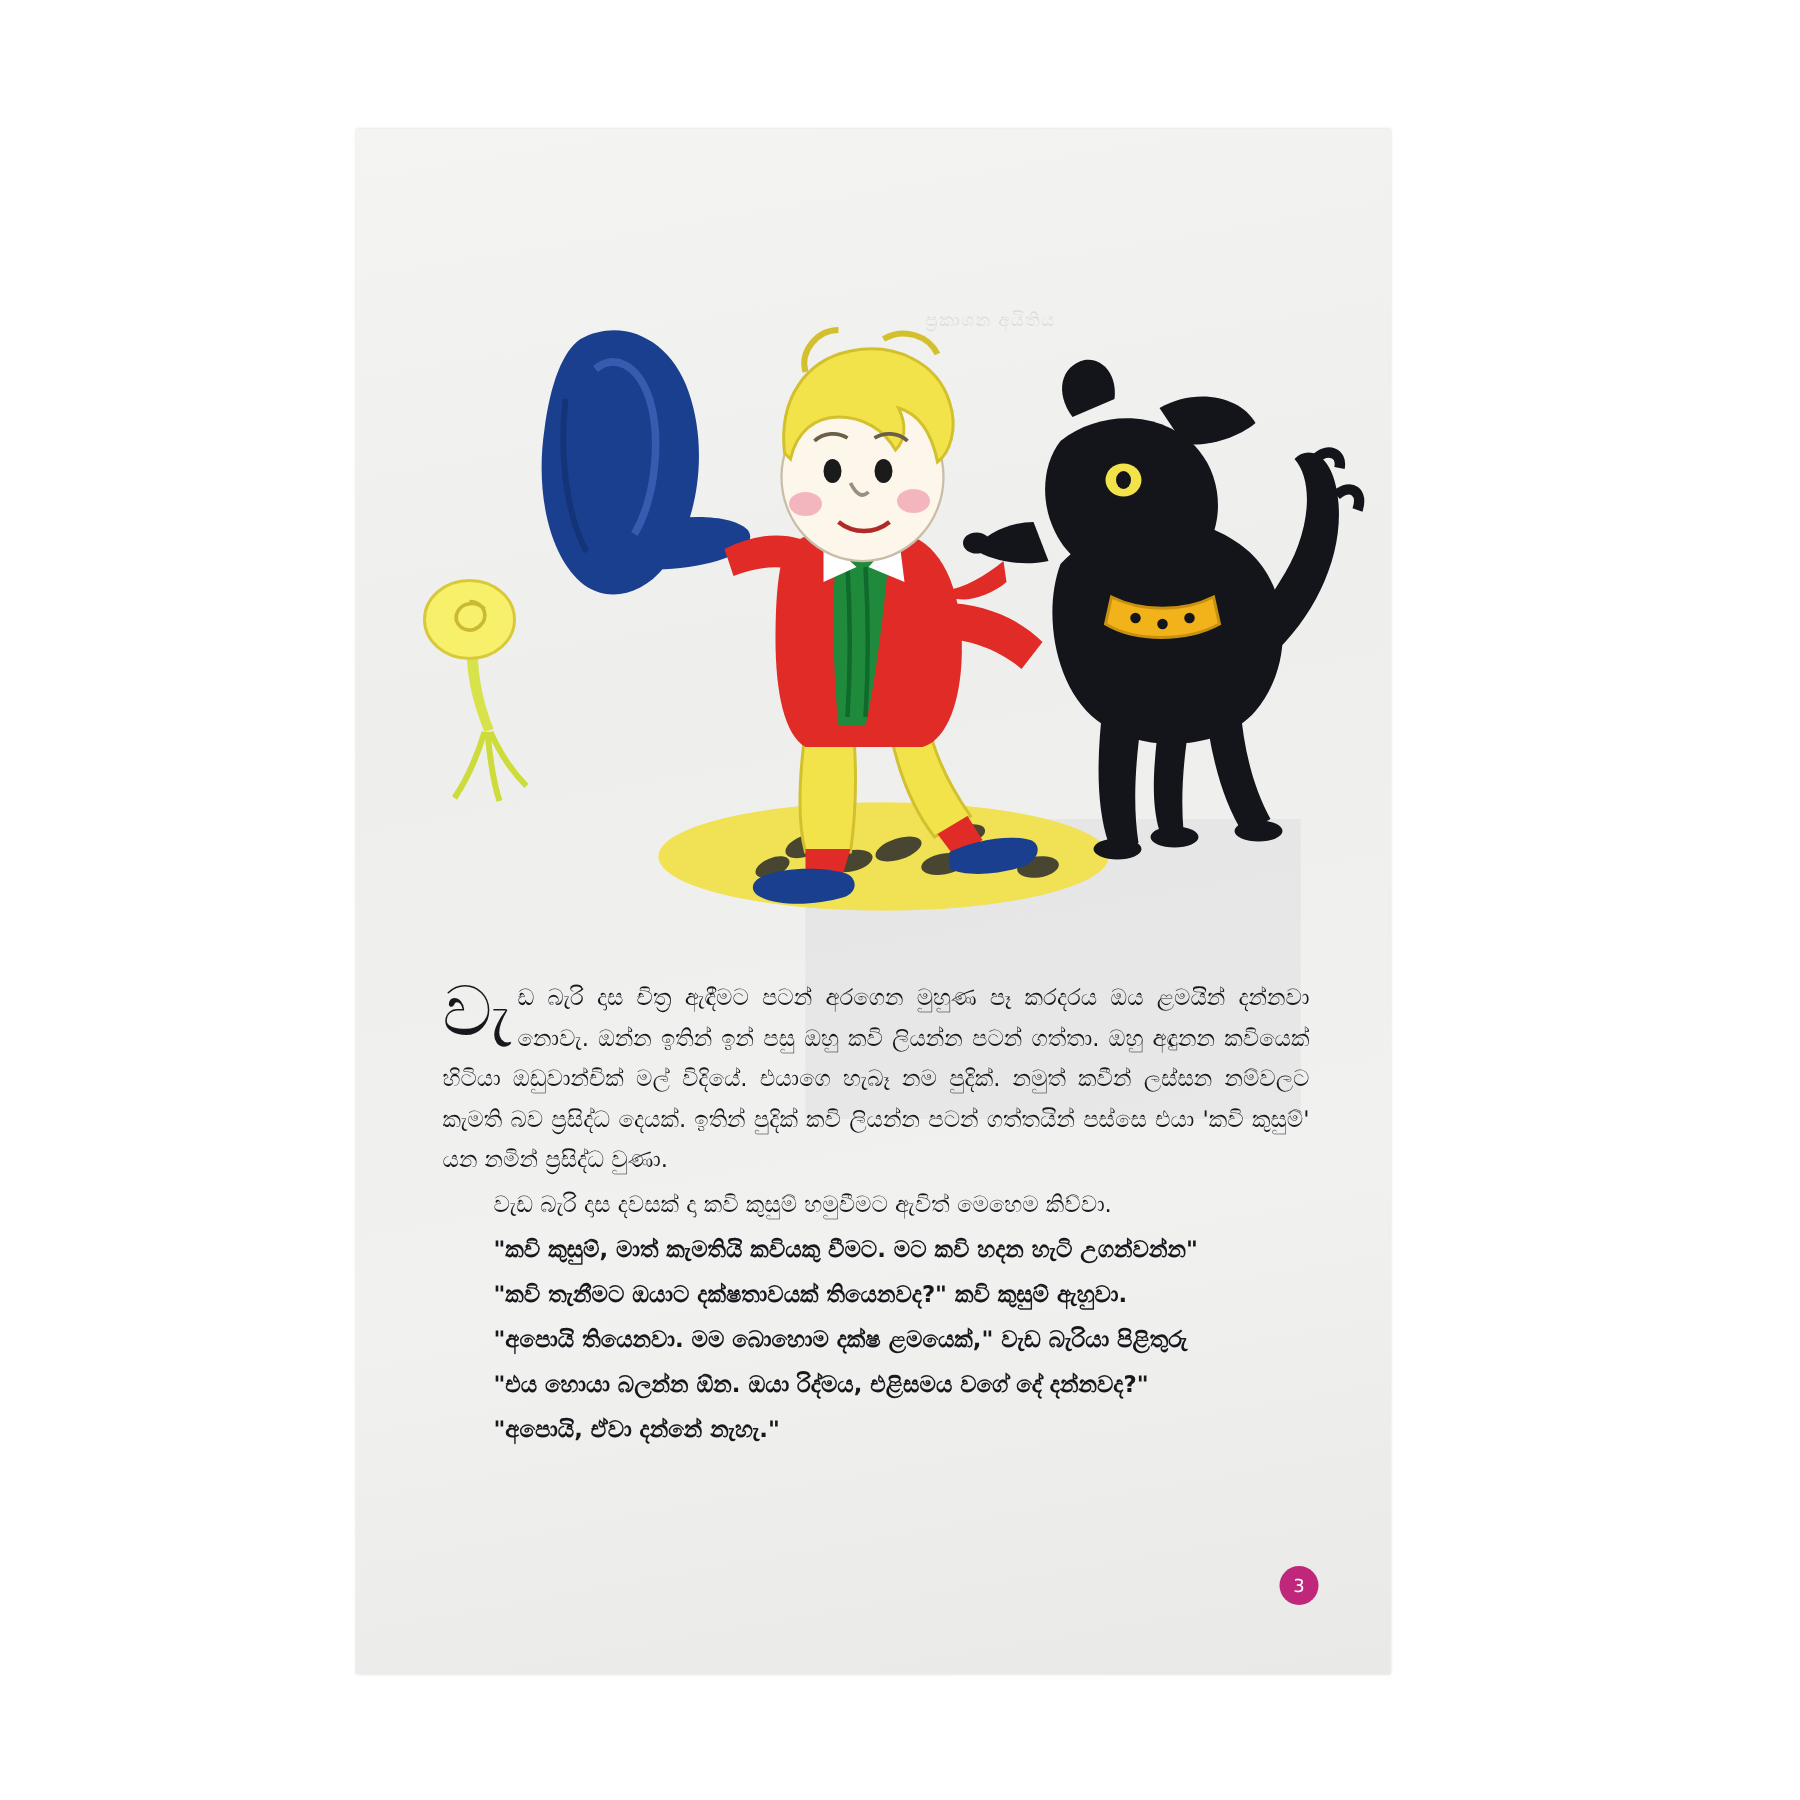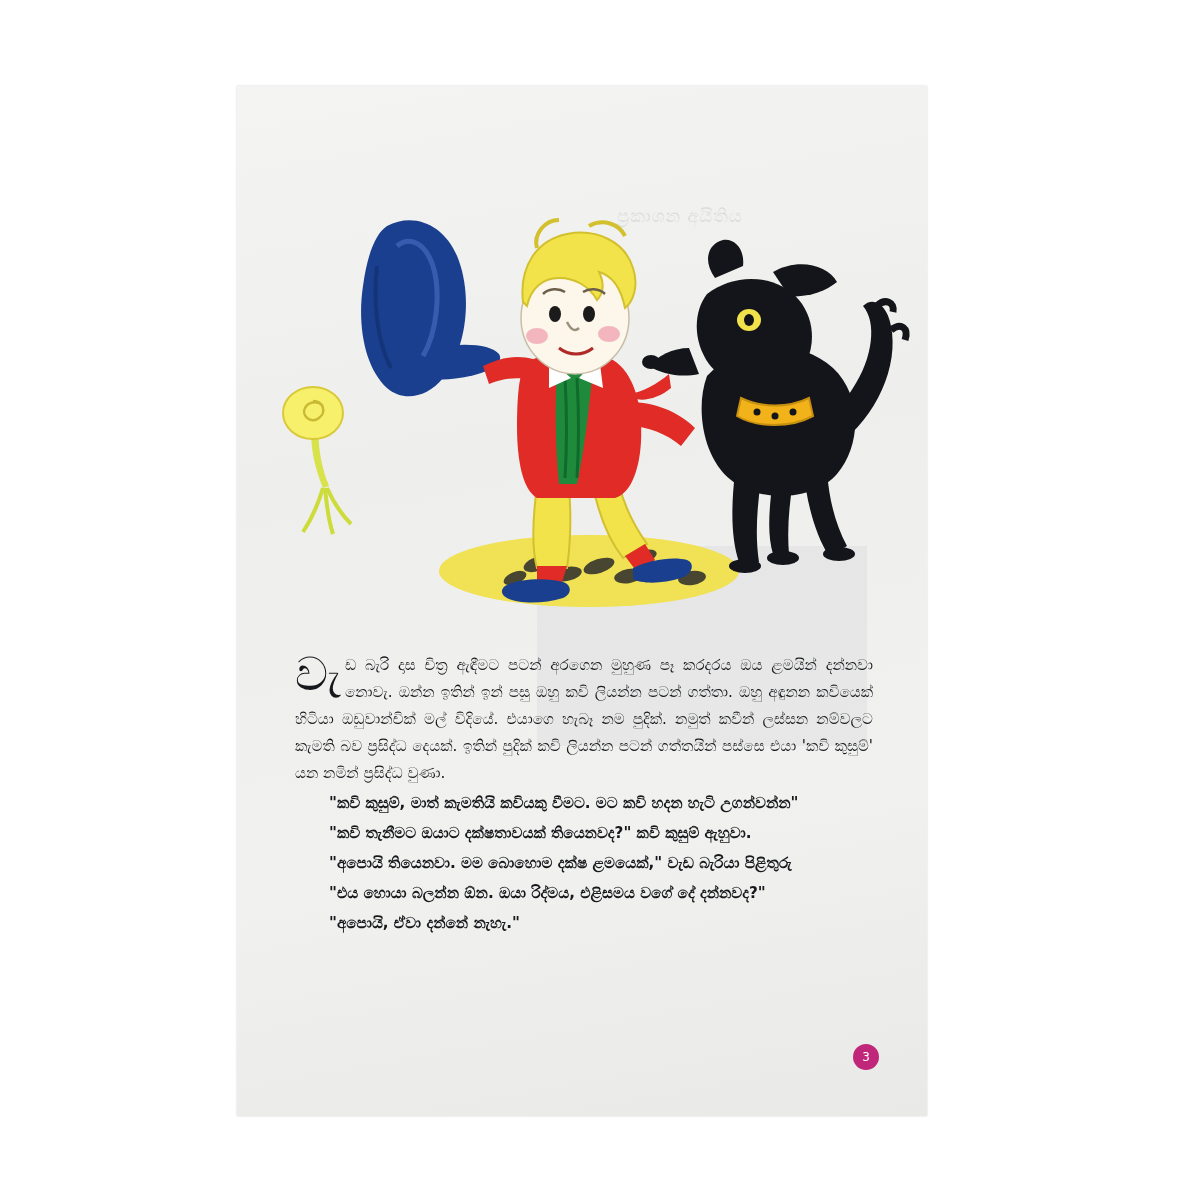--- a/index.html
+++ b/index.html
@@ -32,21 +32,21 @@
     background-image:
       linear-gradient(170deg, #f4f4f2 0%, #eeeeec 35%, #f1f1ef 70%, #e9e9e7 100%);
     box-shadow: 0 0 2px rgba(0,0,0,0.18);
     overflow: hidden;
   }
 
   
   .bleed-through {
     position: absolute;
     color: rgba(120, 130, 140, 0.18);
-    font-size: 18px;
+    font-size: 12px;
     letter-spacing: 1px;
     white-space: nowrap;
     user-select: none;
   }
   .bleed-1 { left: 380px; top: 120px; }
   .bleed-2 { left: 300px; top: 460px; width: 330px; height: 200px;
              background: rgba(150,160,170,0.10); }
 
   
   #illustration {
@@ -244,20 +244,23 @@
 
       </svg>
     </div>
 
     <div id="story-text">
 
       <p class="para first">
         <span class="dropcap">වැ</span><span>ඩ බැරි දාස චිත්‍ර ඇඳීමට පටන් අරගෙන මුහුණ පෑ කරදරය ඔය ළමයින් දන්නවා නොවැ. ඔන්න ඉතින් ඉන් පසු ඔහු කවි ලියන්න පටන් ගත්තා. ඔහු අඳුනන කවියෙක් හිටියා ඔඩුවාන්චික් මල් විදියේ. එයාගෙ හැබෑ නම පුදික්. නමුත් කවීන් ලස්සන නම්වලට කැමති බව ප්‍රසිද්ධ දෙයක්. ඉතින් පුදික් කවි ලියන්න පටන් ගත්තයින් පස්සෙ එයා 'කවි කුසුම්' යන නමින් ප්‍රසිද්ධ වුණා.</span>
       </p>
 
+      <p class="para indent">
+        <span>වැඩ බැරි දාස දවසක් දා කවි කුසුම් හමුවීමට ඇවිත් මෙහෙම කිව්වා.</span>
+      </p>
 
       <p class="para indent bold-line">
         <span>"කවි කුසුම්, මාත් කැමතියි කවියකු වීමට. මට කවි හදන හැටි උගන්වන්න"</span>
       </p>
 
       <p class="para indent bold-line">
         <span>"කවි තැනීමට ඔයාට දක්ෂතාවයක් තියෙනවද?" කවි කුසුම් ඇහුවා.</span>
       </p>
 
       <p class="para indent bold-line">

